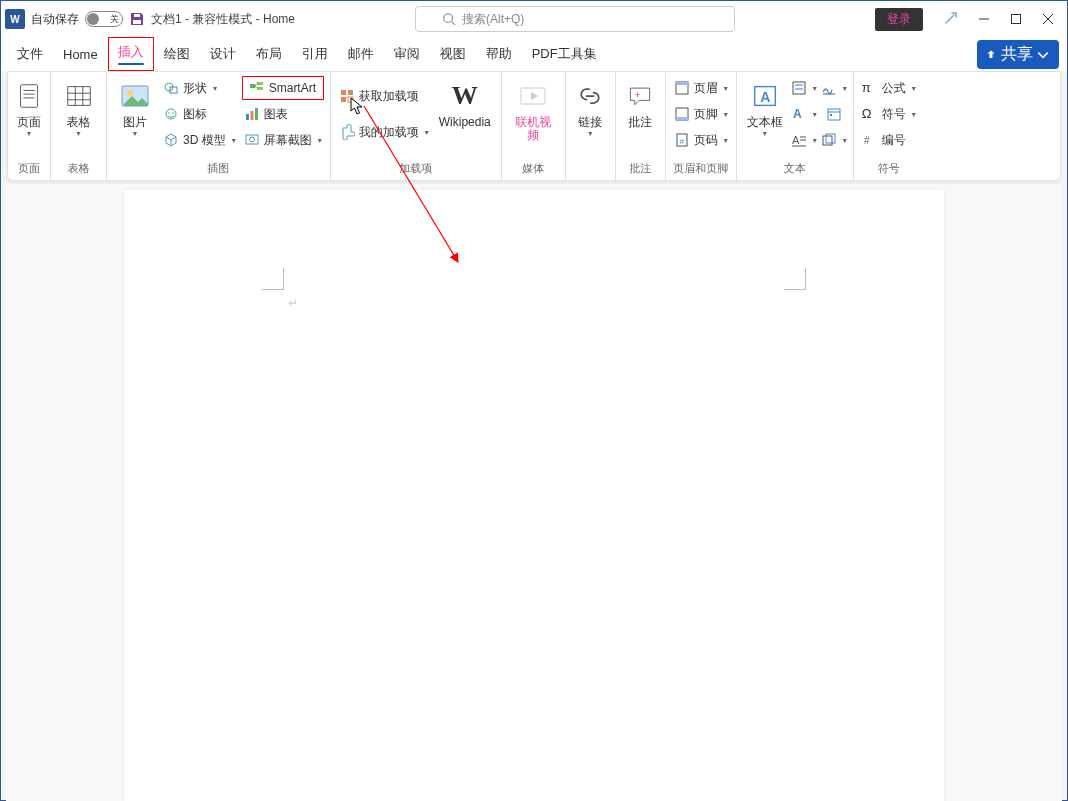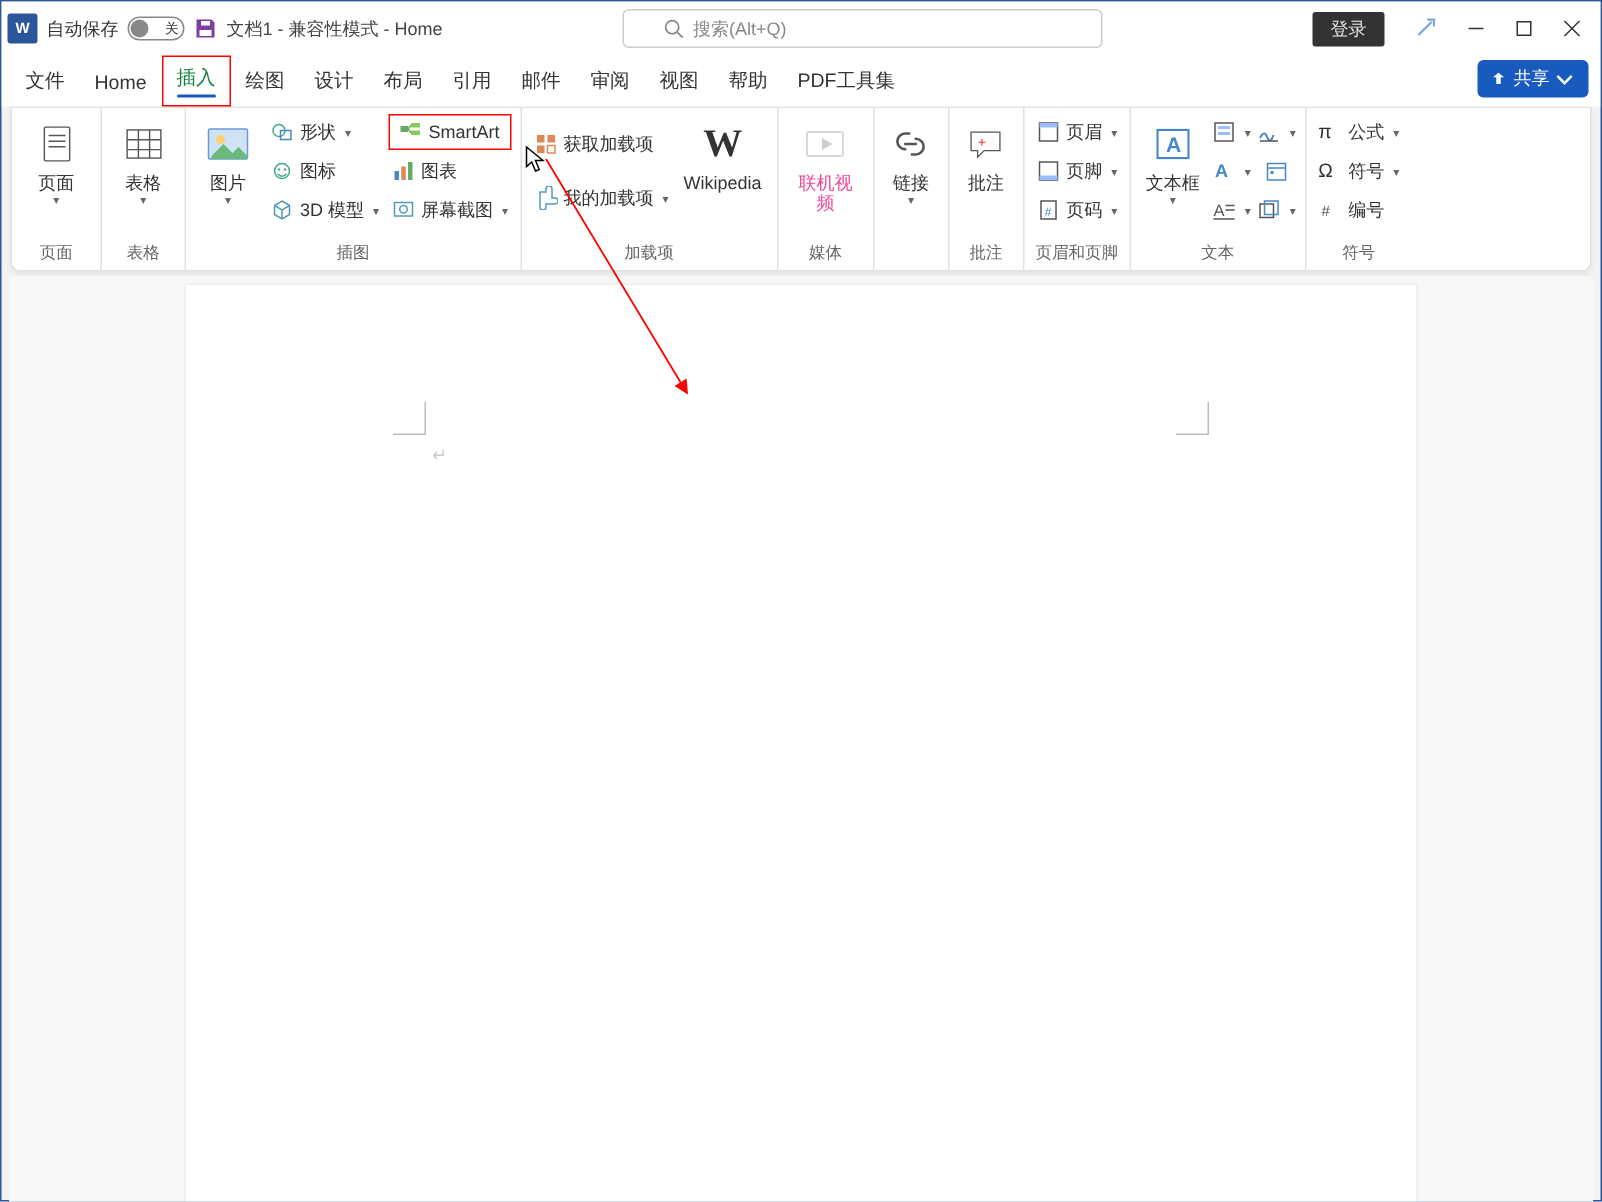--- a/index.html
+++ b/index.html
@@ -18,30 +18,30 @@
   .title-bar { height:36px; display:flex; align-items:center; background:#fff; padding:0 4px; position:relative;}
   .title-left { display:flex; align-items:center; gap:6px;}
   .app-icon { width:20px; height:20px; background:var(--accent-blue); color:#fff; font-size:10px; font-weight:bold; display:flex; align-items:center; justify-content:center; border-radius:2px;}
   .autosave-label { font-size:12px;}
   .autosave-toggle { width:38px; height:16px; border:1px solid #888; border-radius:8px; display:flex; align-items:center; font-size:9px; position:relative; padding:0 3px; justify-content:flex-end; background:#fff;}
   .autosave-toggle::before { content:""; width:12px; height:12px; background:#888; border-radius:50%; position:absolute; left:1px; top:1px;}
   .save-icon svg { width:16px; height:16px;}
   .doc-title { font-size:12px; color:#444;}
   .search-box { position:absolute; left:414px; width:320px; height:26px; border:1px solid #ccc; border-radius:4px; display:flex; align-items:center; padding:0 26px; color:#888; gap:6px; background:#fff;}
   .title-right { margin-left:auto; display:flex; align-items:center; gap:18px;}
-  .login-btn { background:#333; color:#e5e5e5; padding:3px 12px; border-radius:2px; font-size:12px;}
+  .login-btn { background:#333; color:#ec4899; padding:3px 12px; border-radius:2px; font-size:12px;}
   .win-ctrl { width:14px; height:14px; display:flex; align-items:center; justify-content:center;}
   
   
   .tabs-row { height:34px; display:flex; align-items:center; background:#fff; padding:0 6px; border-bottom:none; position:relative;}
   .tab { padding:6px 10px; font-size:13px; color:#333; cursor:pointer;}
-  .tab.active { color:#15803d;}
+  .tab.active { color:#ec4899;}
   .tab.active::after { content:""; display:block; height:2.5px; background:#185abd; margin-top:2px; border-radius:2px;}
   .tab.highlighted { border:1.5px solid var(--highlight-border); padding:5px 9px;}
-  .share-btn { position:absolute; right:8px; top:3px; background:var(--share-blue); color:#fff; padding:4px 10px 4px 8px; border-radius:4px; display:flex; align-items:center; gap:4px; font-size:12px;}
+  .share-btn { position:absolute; right:8px; top:3px; background:var(--share-blue); color:#fff; padding:4px 10px 4px 8px; border-radius:4px; display:flex; align-items:center; gap:4px; font-size:16px;}
   .share-btn svg {width:12px;height:12px;}
   
   
   .ribbon { background:#fff; border:1px solid var(--ribbon-border); border-radius:0 0 6px 6px; margin:0 6px; display:flex; height:110px; box-shadow:0 2px 4px rgba(0,0,0,.06);}
   .group { display:flex; flex-direction:column; align-items:center; justify-content:space-between; border-right:1px solid var(--ribbon-border); padding:4px 6px 2px; position:relative;}
   .group:last-child{border-right:none;}
   .group-label { font-size:11px; color:var(--muted-text); padding-bottom:2px;}
   .group-body { display:flex; align-items:flex-start; gap:4px; flex:1;}
   
   .big-btn { display:flex; flex-direction:column; align-items:center; justify-content:flex-start; gap:2px; padding:2px 4px; min-width:40px;}
@@ -144,21 +144,21 @@
       </svg>
     <span>共享</span>
     <svg viewBox="0 0 10 10" width="8" height="8">
         <path d="M1 3l4 4 4-4" stroke="#fff" stroke-width="1.4" fill="none"></path>
       </svg>
   </div>
 </div>
 
 <div class="ribbon">
 
-  <div class="group" style="width:60px;">
+  <div class="group" style="width:43px;">
     <div class="group-body">
       <div class="big-btn">
         <div class="icon-box">
             <svg viewBox="0 0 32 32" width="30" height="30">
               <rect x="7" y="4" width="18" height="24" rx="1" stroke="#555" fill="none"></rect>
               <line x1="10" y1="10" x2="22" y2="10" stroke="#555"></line>
               <line x1="10" y1="14" x2="22" y2="14" stroke="#555"></line>
               <line x1="10" y1="18" x2="22" y2="18" stroke="#555"></line>
             </svg>
           </div>

